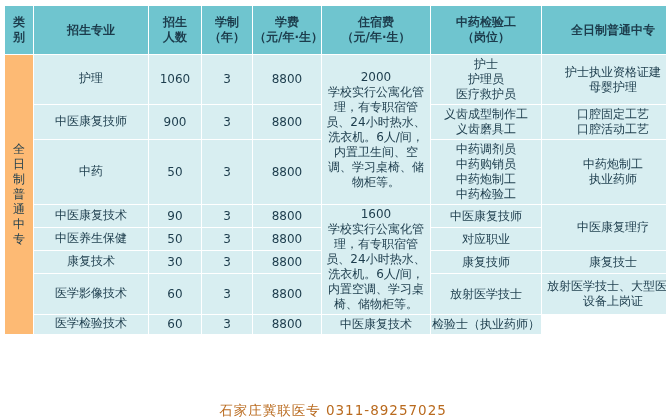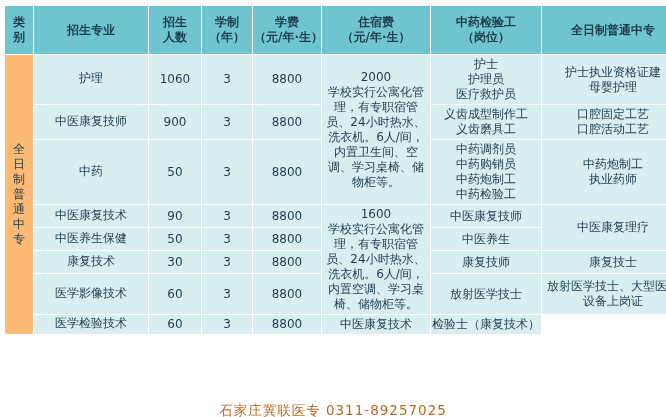--- a/index.html
+++ b/index.html
@@ -164,21 +164,21 @@
           <td>8800</td>
           <td class="dorm" rowspan="4">1600<br>学校实行公寓化管理，有专职宿管员、24小时热水、洗衣机。6人/间，内置空调、学习桌椅、储物柜等。</td>
           <td class="job">中医康复技师</td>
           <td class="cert" rowspan="2">中医康复理疗</td>
         </tr>
         <tr>
           <td class="major">中医养生保健</td>
           <td>50</td>
           <td>3</td>
           <td>8800</td>
-          <td class="job">中医养生</td>
+          <td class="job">对应职业</td>
         </tr>
         <tr>
           <td class="major">康复技术</td>
           <td>30</td>
           <td>3</td>
           <td>8800</td>
           <td class="job">康复技师</td>
           <td class="cert" rowspan="1">康复技士</td>
         </tr>
         <tr>
@@ -188,20 +188,20 @@
           <td>8800</td>
           <td class="job">放射医学技士</td>
           <td class="cert" rowspan="1">放射医学技士、大型医用设备上岗证</td>
         </tr>
         <tr>
           <td class="major">医学检验技术</td>
           <td>60</td>
           <td>3</td>
           <td>8800</td>
           <td class="job">中医康复技术</td>
-          <td class="cert" rowspan="1">检验士（康复技术）</td>
+          <td class="cert" rowspan="1">检验士（执业药师）</td>
         </tr>
       </tbody>
   </table>
 
   <div class="footer">石家庄冀联医专 0311-89257025</div>
 
 </div>
 
 </body></html>

